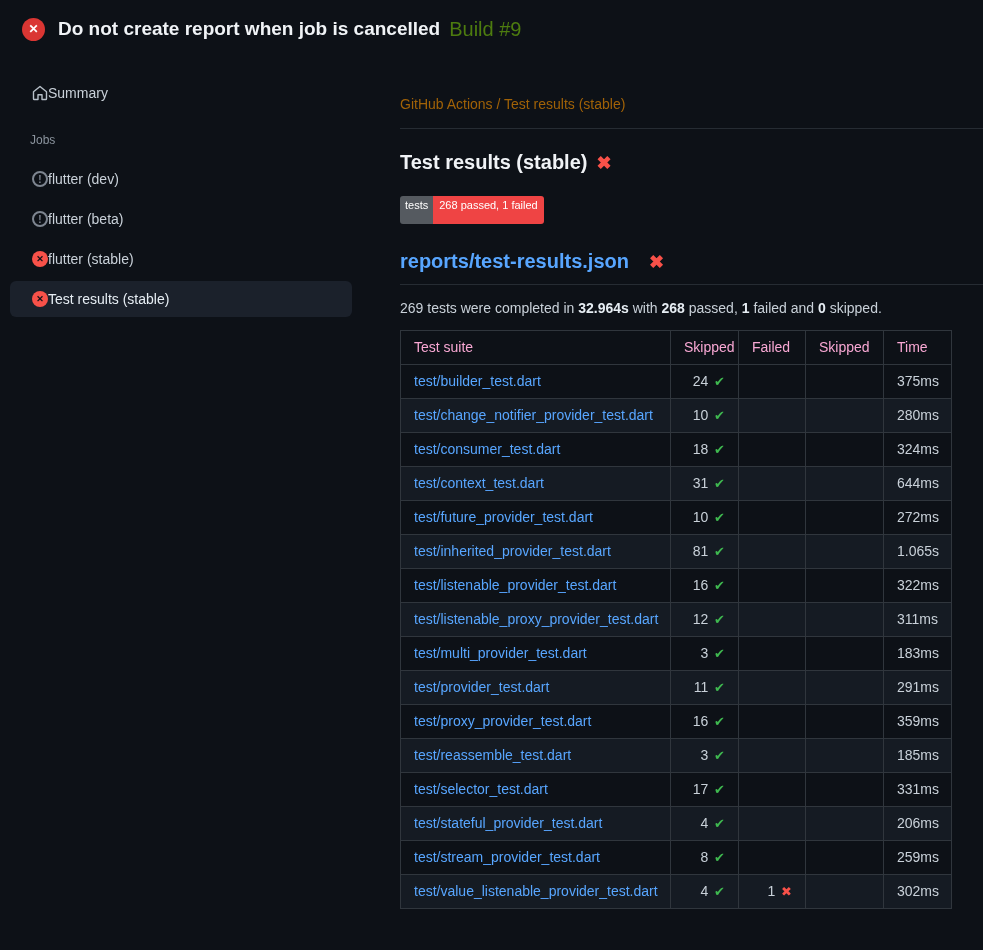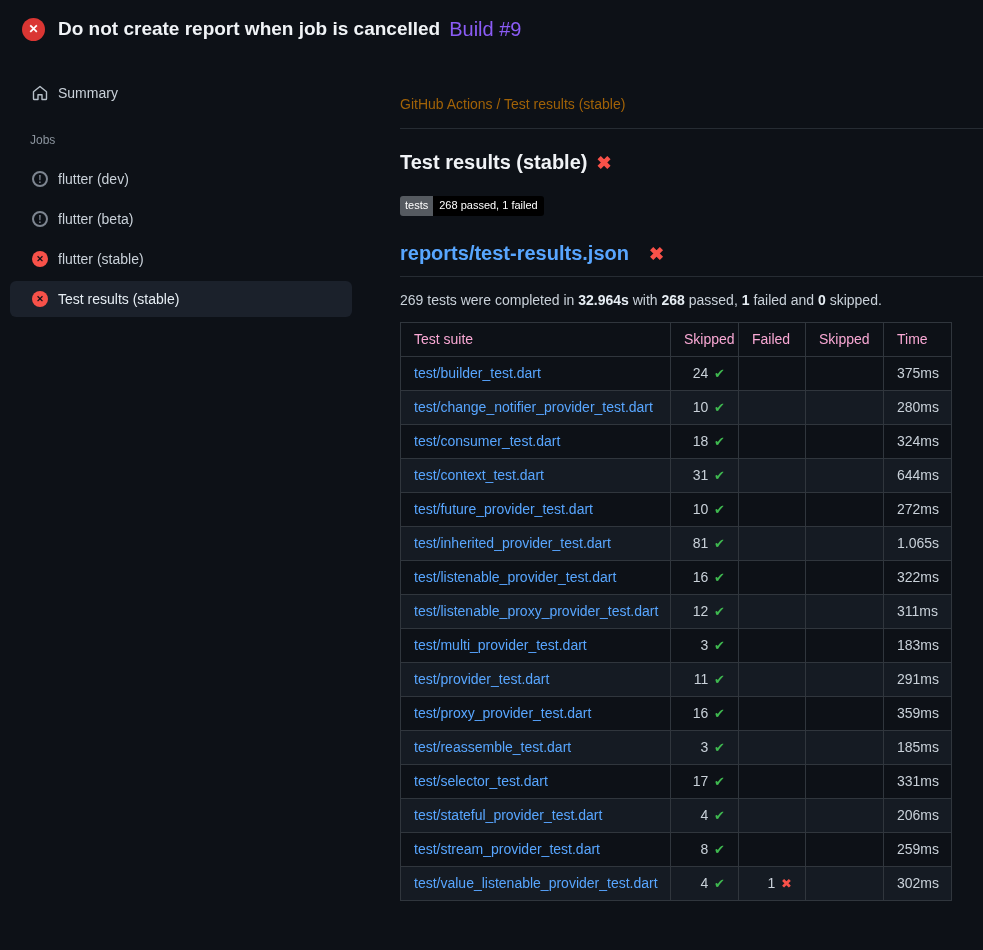--- a/index.html
+++ b/index.html
@@ -11,48 +11,48 @@
     overflow:hidden;
   }
   
   .page-header { display:flex; align-items:center; gap:13px; height:58px; padding:0 20px 0 22px; }
   .x-badge-lg {
     width:23px; height:23px; border-radius:50%; background:#da3633; color:#fff;
     display:flex; align-items:center; justify-content:center;
     font-size:12px; font-weight:700; flex:none;
   }
   .page-title { font-size:19px; font-weight:700; color:#f0f3f6; display:inline; }
-  .build-no { font-size:20px; font-weight:400; color:#8b5cf6; margin-left:-4px; }
+  .build-no { font-size:20px; font-weight:400; color:#4d7c0f; margin-left:-4px; }
   
   .layout { display:flex; align-items:flex-start; }
   .sidebar { width:368px; flex:none; padding-top:17px; }
   .side-item {
     margin:0 16px 4px 10px; height:36px; border-radius:6px;
-    display:flex; align-items:center; gap:10px; padding:0 12px 0 22px;
+    display:flex; align-items:center; padding:0 12px 0 22px;
     font-size:14px; color:#c9d1d9; cursor:pointer;
   }
   .side-item.selected { background:#1b212b; color:#e6edf3; }
   .jobs-heading { margin:22px 0 14px 30px; font-size:12px; color:#8b949e; }
   .home-ic { width:16px; height:16px; flex:none; display:flex; align-items:center; justify-content:center; }
   .st-icon {
     width:16px; height:16px; border-radius:50%; flex:none;
     display:flex; align-items:center; justify-content:center;
   }
   .st-cancelled { border:2px solid #7d8590; color:#7d8590; font-size:10px; font-weight:700; }
   .st-failed { background:#f85149; color:#0d1117; font-size:9px; font-weight:700; }
   
   .main { flex:1; padding:38px 0 0 32px; }
   .breadcrumb { font-size:14px; font-weight:400; color:#a16207; }
   .meta { margin-top:7px; font-size:12px; color:#8b949e; }
   .divider { margin-top:16px; border:none; border-top:1px solid #262c33; }
   .section-title { margin-top:22px; font-size:20px; font-weight:700; color:#f0f3f6; display:flex; align-items:center; gap:9px; }
   .x-mark { color:#f85149; font-size:18px; font-weight:700; line-height:1; }
   .badge { margin-top:22px; display:inline-flex; font-size:11px; line-height:1; border-radius:3px; overflow:hidden; }
   .badge-label { background:#555a60; color:#fff; padding:4px 5px 5px; }
-  .badge-value { background:#000000; color:#fff; padding:4px 6px 5px; }
+  .badge-value { background:#ef4444; color:#fff; padding:4px 6px 13px; }
   .report-title {
     margin-top:26px; padding-bottom:11px; border-bottom:1px solid #262c33;
     font-size:20px; font-weight:700; display:flex; align-items:center; gap:20px;
   }
   a.report-link, a.suite-link { color:#58a6ff; text-decoration:none; }
   .summary-line { margin-top:15px; font-size:14px; color:#c9d1d9; }
   .summary-line strong { color:#e6edf3; font-weight:700; }
   
   table.results { margin-top:14px; border-collapse:collapse; table-layout:fixed; width:551px; font-size:14px; }
   table.results th, table.results td {

